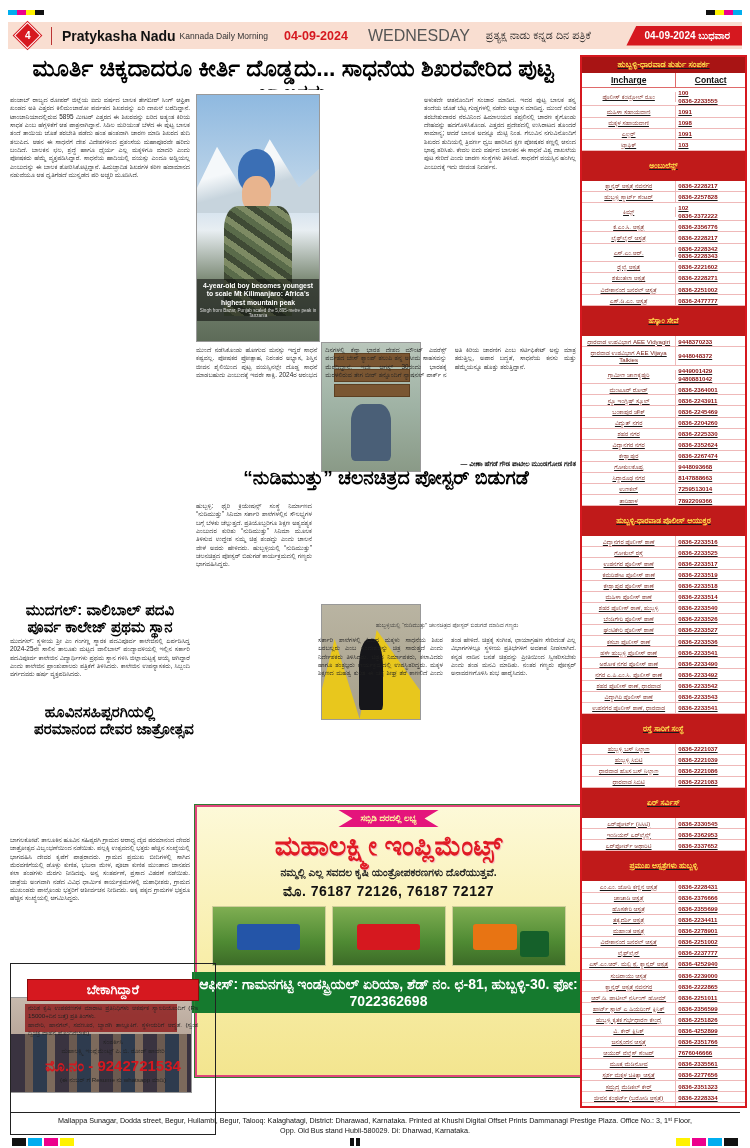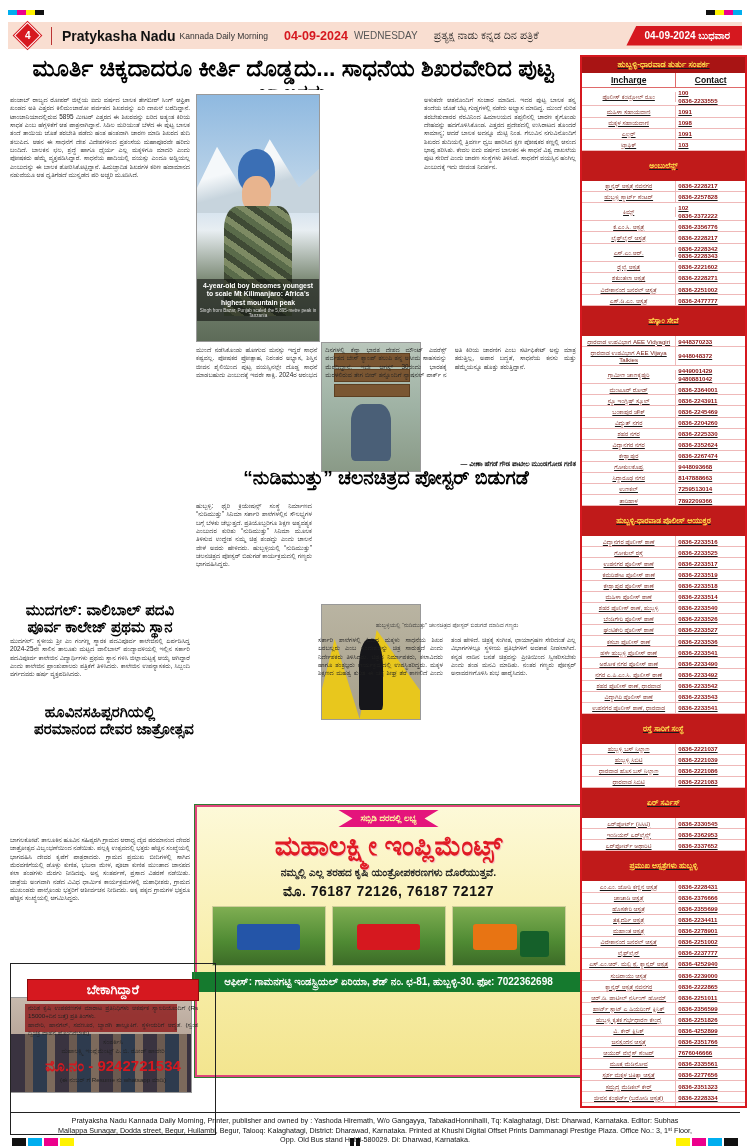--- a/index.html
+++ b/index.html
@@ -15,21 +15,21 @@
   .bottombar div{width:14px;height:8px;}
   
   .masthead{left:8px;top:22px;width:734px;height:27px;background:#f9ded1;display:flex;align-items:center;}
   .pagenum-diamond{width:17px;height:17px;background:#d6181f;transform:rotate(45deg);margin-left:10px;
      display:flex;align-items:center;justify-content:center;border:1px solid #fff;box-shadow:0 0 0 1px #d6181f;}
   .pagenum-diamond span{transform:rotate(-45deg);color:#fff;font-weight:bold;font-size:10px;}
   .mast-div{width:1px;height:18px;background:#b33;margin:0 10px 0 14px;}
   .paper-name{font-weight:bold;font-size:14px;color:#111;}
   .paper-sub{font-size:8.5px;color:#333;margin-left:4px;}
   .mast-date{color:#d6181f;font-weight:bold;font-size:12.5px;margin-left:16px;}
-  .mast-day{color:#555;font-size:10px;margin-left:6px;}
+  .mast-day{color:#555;font-size:16px;margin-left:20px;}
   .mast-kn{font-weight:normal;font-size:11px;color:#222;margin-left:16px;}
   .date-ribbon{margin-left:auto;background:#d6181f;color:#fff;font-weight:bold;font-size:10px;
      padding:4px 12px 4px 18px;clip-path:polygon(10px 0,100% 0,100% 100%,0 100%);}
   
   .headline-xl{font-weight:bold;font-size:23px;color:#000;line-height:1.1;}
   .headline-md{font-weight:bold;font-size:15px;color:#000;line-height:1.15;text-align:center;}
   .body-txt{font-size:6.4px;line-height:1.3;color:#222;text-align:justify;overflow:hidden;}
   .byline{font-size:6.8px;font-weight:bold;color:#111;text-align:right;}
   .caption{font-size:5.8px;color:#333;text-align:center;overflow:hidden;}
   .cols2{column-count:2;column-gap:8px;}
@@ -84,21 +84,21 @@
      border:2px solid #e0457b;outline:1px solid #2e7d32;display:flex;flex-direction:column;align-items:center;}
   .ad-banner{margin-top:3px;background:#1f9b3a;color:#ffe14d;font-weight:bold;font-size:8.6px;
      padding:3px 14px;border-radius:10px;border:1px solid #0d6b22;}
   .ad-ribbon{margin-top:3px;background:#e4147c;color:#fff7a0;font-weight:bold;font-size:8.6px;padding:3px 22px;
      clip-path:polygon(0 0,100% 0,86% 50%,100% 100%,0 100%,14% 50%);}
   .ad-title{color:#e01b24;font-weight:bold;font-size:27px;margin-top:4px;text-shadow:1px 1px 0 #f7c6c6;}
   .ad-sub{font-size:10.5px;color:#222;margin-top:4px;font-weight:bold;}
   .ad-phone{font-size:14px;color:#111;font-weight:bold;margin-top:4px;letter-spacing:.5px;}
   .ad-pics{display:flex;gap:6px;margin-top:6px;}
   .ad-pics .ph-field{width:112px;height:58px;}
-  .ad-foot{margin-top:6px;background:#157a2e;color:#fff;font-weight:bold;font-size:10px;width:100%;
+  .ad-foot{margin-top:6px;background:#157a2e;color:#fff;font-weight:bold;font-size:14px;width:100%;
      text-align:center;padding:4px 5px;}
   
   .footer{left:10px;top:1112px;width:730px;text-align:center;border-top:1.5px solid #222;padding-top:3px;}
   .footer div{font-size:7.2px;color:#111;line-height:1.35;}
 </style>
 </head>
 <body>
 
 <div class="abs reg-top-left">
   <span class="regbar c-cyan"></span><span class="regbar c-mag"></span><span class="regbar c-yel"></span><span class="regbar c-blk"></span>
@@ -168,21 +168,21 @@
 
 <div class="abs headline-xl" style="left:196px;top:468px;width:380px;height:28px;font-size:19px;overflow:hidden;text-align:center;">“ನುಡಿಮುತ್ತು” ಚಲನಚಿತ್ರದ ಪೋಸ್ಟರ್ ಬಿಡುಗಡೆ</div>
 <div class="abs body-txt" style="left:196px;top:502px;width:116px;height:296px;">ಹುಬ್ಬಳ್ಳಿ: ಥೈರಿ ಕ್ರಿಯೇಷನ್ಸ್ ಸಂಸ್ಥೆ ನಿರ್ಮಾಣದ “ನುಡಿಮುತ್ತು” ಸಿನಿಮಾ ಸರ್ಕಾರಿ ಶಾಲೆಗಳಲ್ಲಿನ ಸೌಲಭ್ಯಗಳ ಬಗ್ಗೆ ಬೆಳಕು ಚೆಲ್ಲುತ್ತದೆ. ಪ್ರತಿಯೊಬ್ಬರಿಗೂ ಶಿಕ್ಷಣ ಅತ್ಯವಶ್ಯಕ ಎಂಬುದರ ಕುರಿತು “ನುಡಿಮುತ್ತು” ಸಿನಿಮಾ ಮೂಲಕ ತಿಳಿಸುವ ಉದ್ದೇಶ ನಮ್ಮ ಚಿತ್ರ ತಂಡದ್ದು ಎಂದು ಚಾಲನೆ ವೇಳೆ ಅವರು ಹೇಳಿದರು. ಹುಬ್ಬಳ್ಳಿಯಲ್ಲಿ “ನುಡಿಮುತ್ತು” ಚಲನಚಿತ್ರದ ಪೋಸ್ಟರ್ ಬಿಡುಗಡೆ ಕಾರ್ಯಕ್ರಮದಲ್ಲಿ ಗಣ್ಯರು ಭಾಗವಹಿಸಿದ್ದರು.</div>
 
 <div class="abs caption" style="left:318px;top:622px;width:258px;height:10px;">ಹುಬ್ಬಳ್ಳಿಯಲ್ಲಿ “ನುಡಿಮುತ್ತು” ಚಲನಚಿತ್ರದ ಪೋಸ್ಟರ್ ಬಿಡುಗಡೆ ಮಾಡಿದ ಗಣ್ಯರು</div>
 <div class="abs body-txt cols2" style="left:318px;top:636px;width:258px;height:162px;"><span>ಸರ್ಕಾರಿ ಶಾಲೆಗಳಲ್ಲಿ ಓದಿದ ಮಕ್ಕಳು ಸಾಧನೆಯ ಶಿಖರ ಏರಬಲ್ಲರು ಎಂಬ ಸಂದೇಶವನ್ನು ಚಿತ್ರ ಸಾರುತ್ತದೆ ಎಂದು ನಿರ್ದೇಶಕರು ತಿಳಿಸಿದರು. ಚಿತ್ರದ ನಿರ್ಮಾಪಕರು, ಕಲಾವಿದರು ಹಾಗೂ ತಂತ್ರಜ್ಞರು ಕಾರ್ಯಕ್ರಮದಲ್ಲಿ ಉಪಸ್ಥಿತರಿದ್ದರು. ಮಕ್ಕಳ ಶಿಕ್ಷಣದ ಮಹತ್ವ ಕುರಿತ ಈ ಚಿತ್ರ ಶೀಘ್ರ ತೆರೆ ಕಾಣಲಿದೆ ಎಂದು ತಂಡ ಹೇಳಿದೆ.</span> <span>ಚಿತ್ರಕ್ಕೆ ಸಂಗೀತ, ಛಾಯಾಗ್ರಹಣ ಸೇರಿದಂತೆ ಎಲ್ಲ ವಿಭಾಗಗಳಲ್ಲೂ ಸ್ಥಳೀಯ ಪ್ರತಿಭೆಗಳಿಗೆ ಅವಕಾಶ ನೀಡಲಾಗಿದೆ. ಕನ್ನಡ ನಾಡಿನ ಜನತೆ ಚಿತ್ರವನ್ನು ಪ್ರೀತಿಯಿಂದ ಸ್ವೀಕರಿಸಬೇಕು ಎಂದು ತಂಡ ಮನವಿ ಮಾಡಿತು. ನಂತರ ಗಣ್ಯರು ಪೋಸ್ಟರ್ ಅನಾವರಣಗೊಳಿಸಿ ಶುಭ ಹಾರೈಸಿದರು.</span></div>
 
 <div class="abs mainad">
   <div class="ad-ribbon">ಸಬ್ಸಿಡಿ ದರದಲ್ಲಿ ಲಭ್ಯ</div>
   <div class="ad-title">ಮಹಾಲಕ್ಷ್ಮೀ ಇಂಪ್ಲಿಮೆಂಟ್ಸ್</div>
-  <div class="ad-sub">ನಮ್ಮಲ್ಲಿ ಎಲ್ಲ ತರಹದ ಕೃಷಿ ಯಂತ್ರೋಪಕರಣಗಳು ದೊರೆಯುತ್ತವೆ.</div>
+  <div class="ad-sub">ನಮ್ಮಲ್ಲಿ ಎಲ್ಲ ಸವದಲ ಕೃಷಿ ಯಂತ್ರೋಪಕರಣಗಳು ದೊರೆಯುತ್ತವೆ.</div>
   <div class="ad-phone">ಮೊ. 76187 72126, 76187 72127</div>
   <div class="ad-pics">
     <div class="ph-field">
         <div class="machine" style="background:#2455a8;"></div>
       </div>
     <div class="ph-field">
         <div class="machine" style="background:#d6181f;"></div>
       </div>
     <div class="ph-field">
         <div class="machine" style="background:#e87413;width:40%;left:18%;"></div>
@@ -516,21 +516,20 @@
         <div class="sb-contact">0836-2272811</div>
       </div>
       <div class="sb-row">
         <div class="sb-name">ಎಸ್ ಎಮ್ ಆರ್ ಸ್ಕ್ಯಾನ್ ಸೆಂಟರ್</div>
         <div class="sb-contact">0836-2228342</div>
       </div>
     </div>
 </div>
 
 <div class="abs footer">
-  <div>Pratyaksha Nadu Kannada Daily Morning, Printer, publisher and owned by : Yashoda Hiremath, W/o Gangayya, TabakadHonnihalli, Tq: Kalaghatagi, Dist: Dharwad, Karnataka. Editor: Subhas</div>
   <div>Mallappa Sunagar, Dodda street, Begur, Hullambi, Begur, Talooq: Kalaghatagi, District: Dharawad, Karnataka. Printed at Khushi Digital Offset Prints Dammanagi Prestige Plaza. Office No.: 3, 1ˢᵗ Floor,</div>
   <div>Opp. Old Bus stand Hubli-580029. Di: Dharwad, Karnataka.</div>
 </div>
 
 <div class="abs bottombar" style="left:12px;">
   <div class="c-blk"></div>
     <div class="c-cyan"></div>
     <div class="c-mag"></div>
     <div class="c-yel"></div>
 </div>

